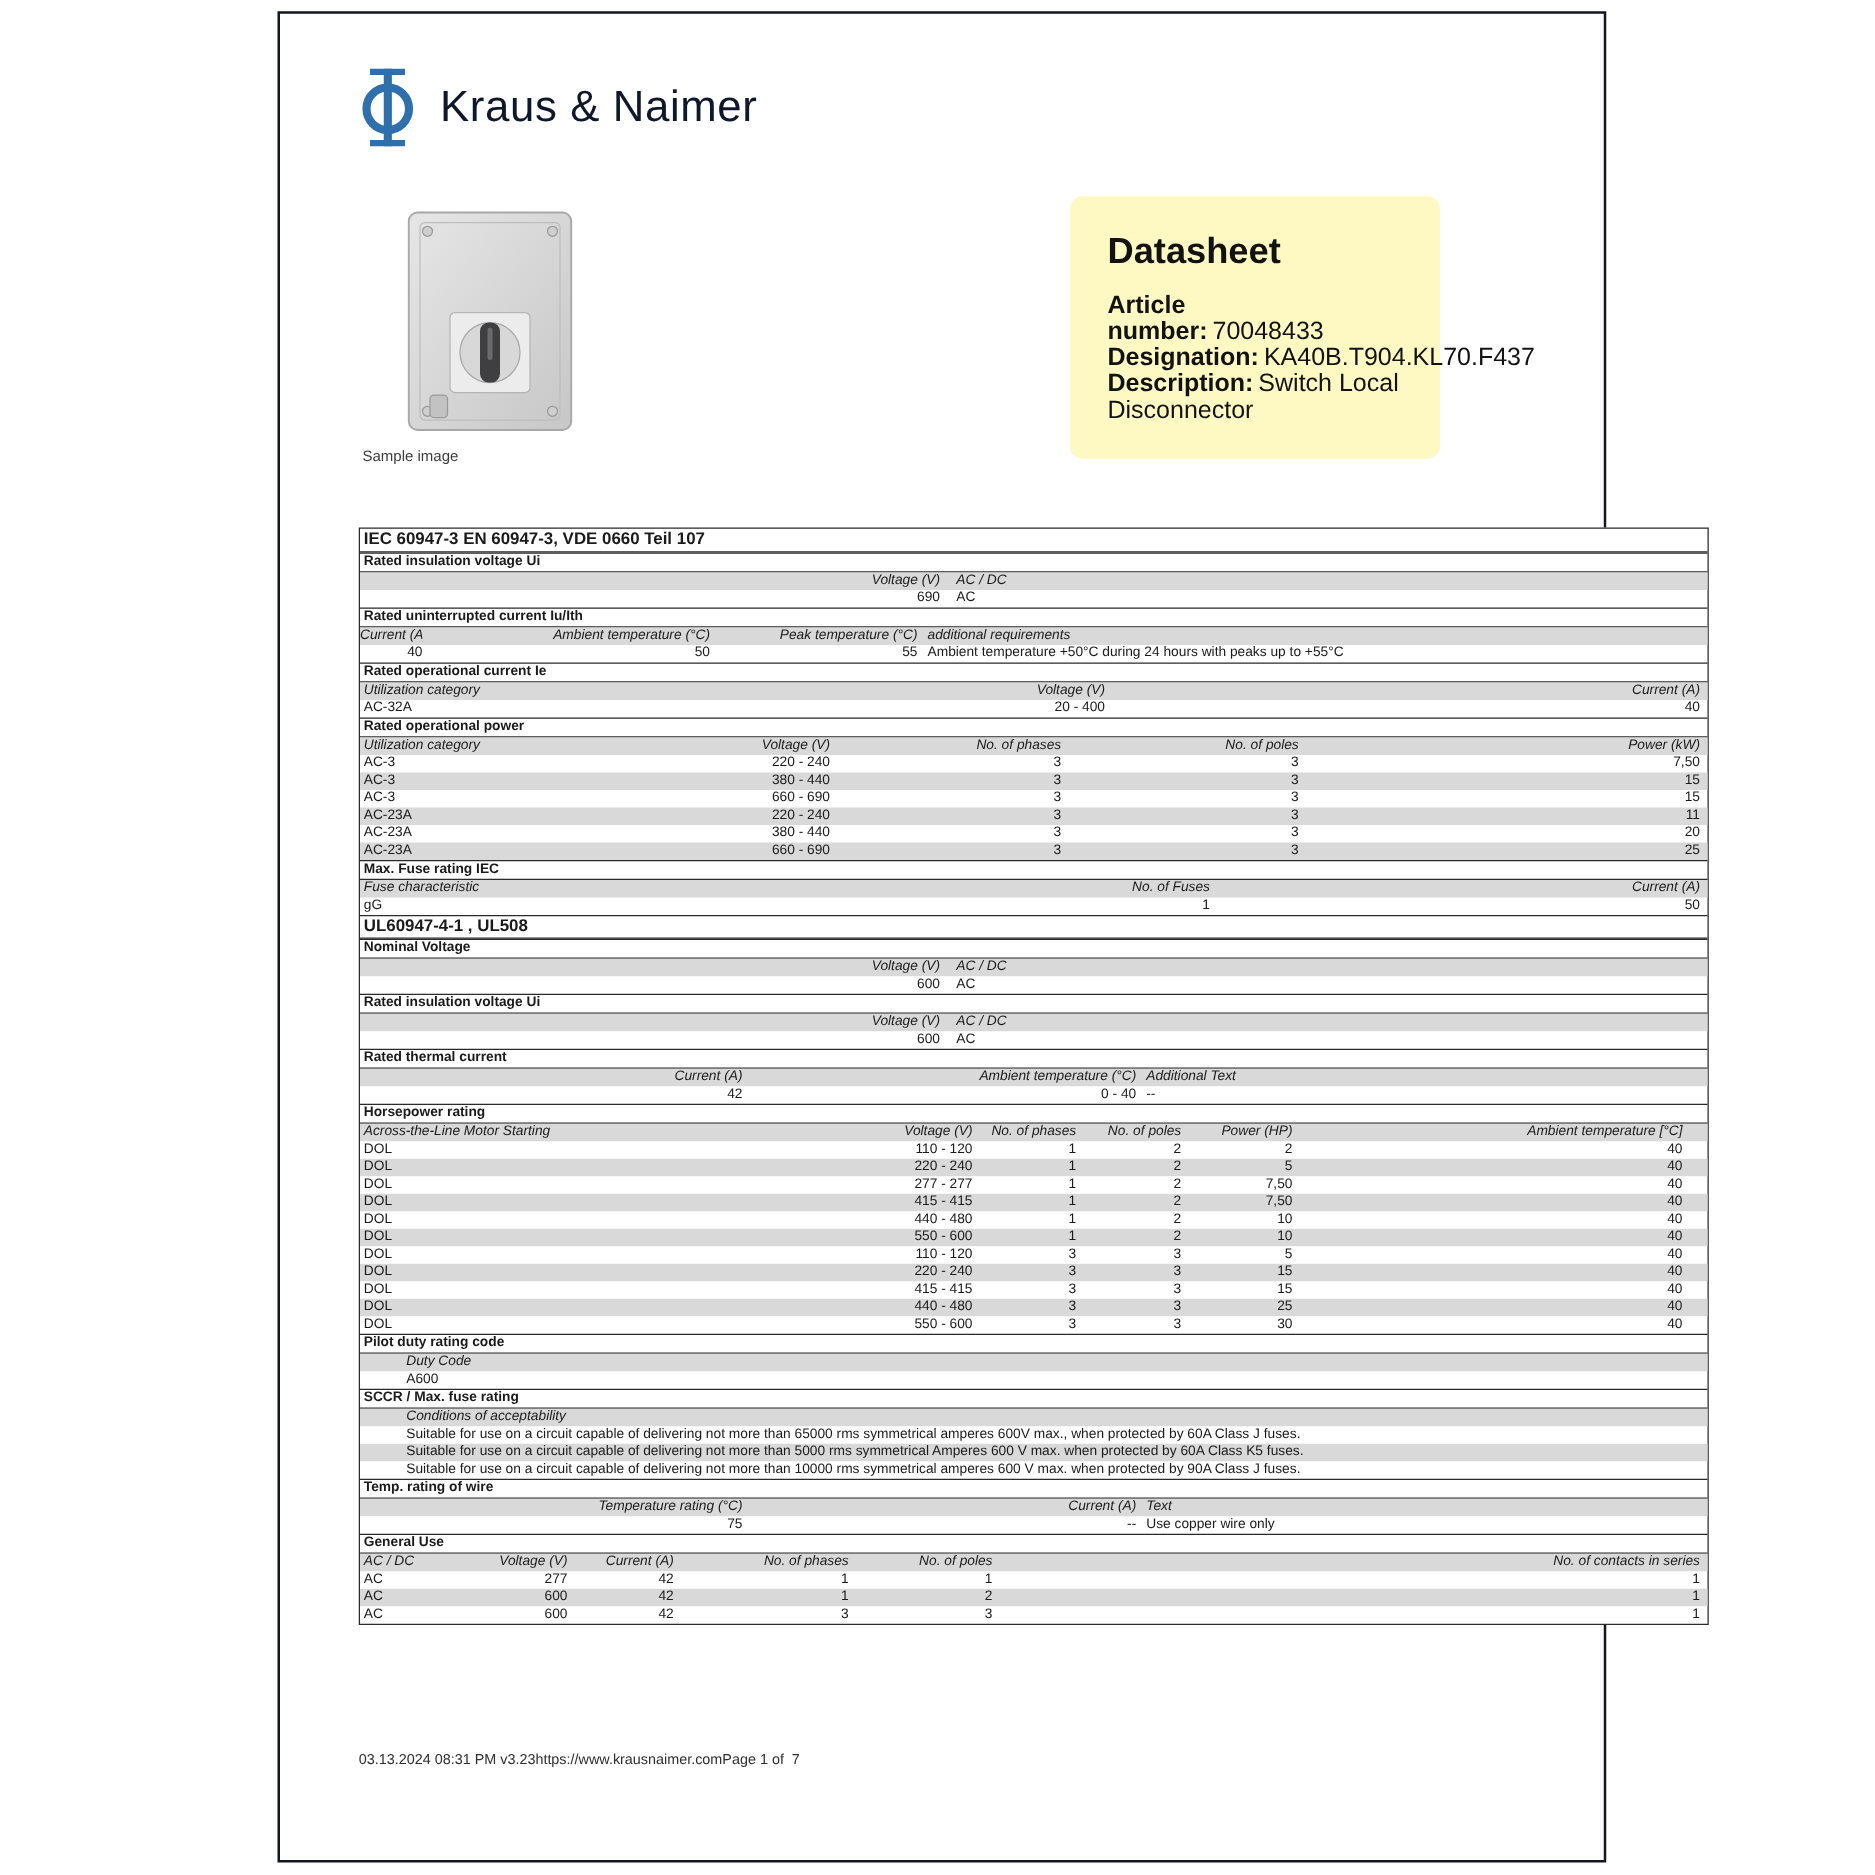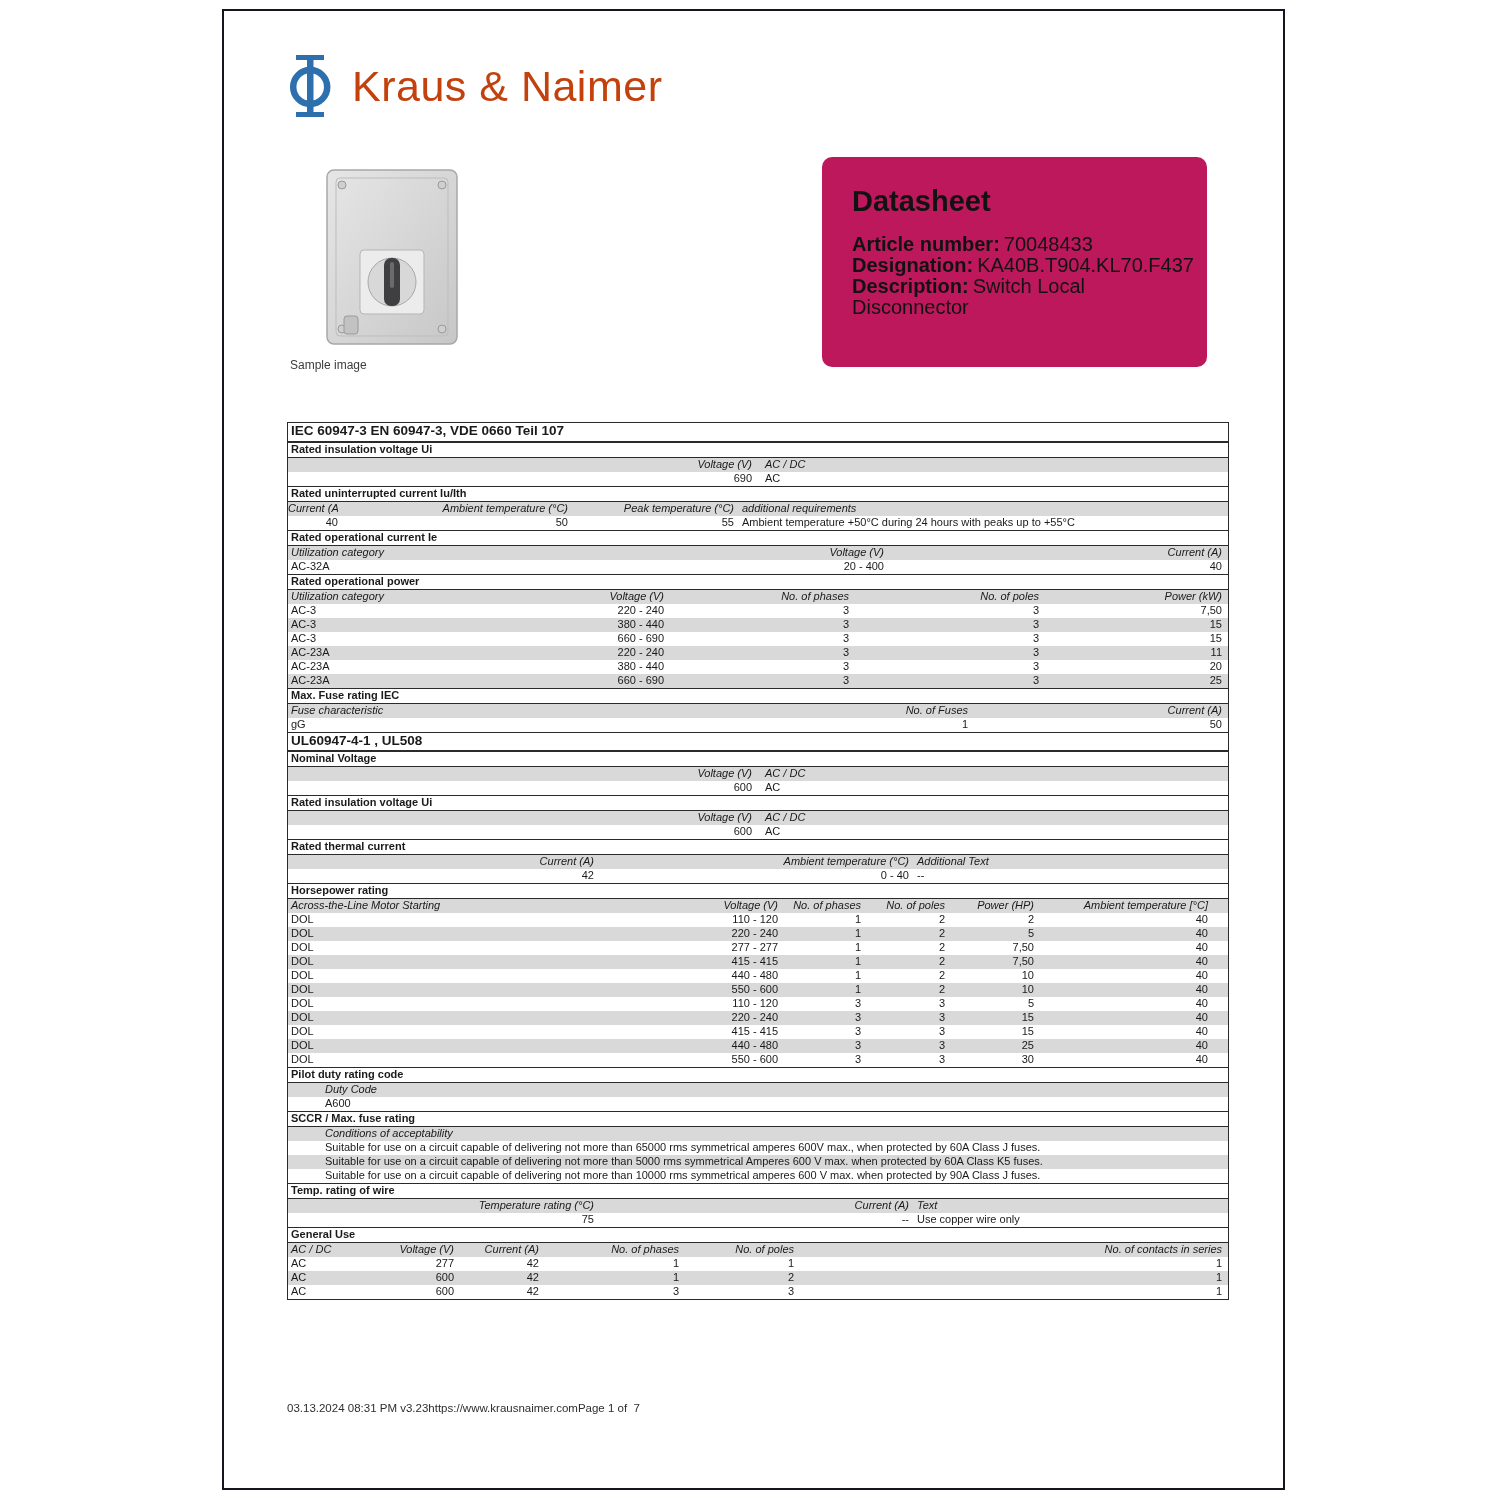--- a/index.html
+++ b/index.html
@@ -12,41 +12,41 @@
   }
   .page {
     position: absolute;
     left: 222px; top: 9px;
     width: 1063px; height: 1481px;
     border: 2px solid #14161f;
     background: #ffffff;
   }
   
   .brand { position: absolute; left: 60px; top: 42px; display: flex; align-items: center; gap: 16px; }
-  .brand-name { font-size: 43px; color: #c2410c; letter-spacing: 0.5px; }
+  .brand-name { font-size: 35px; color: #0f172a; letter-spacing: 0.5px; }
   .logo svg { display: block; }
 
   
   .product { position: absolute; left: 100px; top: 153px; width: 138px; height: 185px; }
   .caption { position: absolute; left: 66px; top: 347px; font-size: 12px; color: #3c3c3c; }
 
   
   .infobox {
-    position: absolute; left: 598px; top: 146px;
-    width: 385px; height: 210px;
-    background: #be185d; border-radius: 10px;
+    position: absolute; left: 632px; top: 146px;
+    width: 296px; height: 210px;
+    background: #fef9c3; border-radius: 10px;
     padding: 28px 30px;
   }
   .infobox h1 { font-size: 29px; font-weight: bold; color: #121212; margin-bottom: 16px; }
   .field { font-size: 20px; line-height: 21px; color: #121212; }
   .field b { margin-right: 4px; }
 
   
   .spec-table {
-    position: absolute; left: 63px; top: 411px; width: 942px;
+    position: absolute; left: 63px; top: 411px; width: 1080px;
     border: 1px solid #2a2a2a;
     font-size: 11px;
     background: #ffffff;
   }
   .trow { display: grid; height: 14px; line-height: 13.5px; overflow: hidden; }
   .trow.title {
     height: 19px; line-height: 16.5px;
     font-weight: bold; font-size: 13.5px;
     border-top: 1px solid #2a2a2a; border-bottom: 1px solid #2a2a2a;
   }

